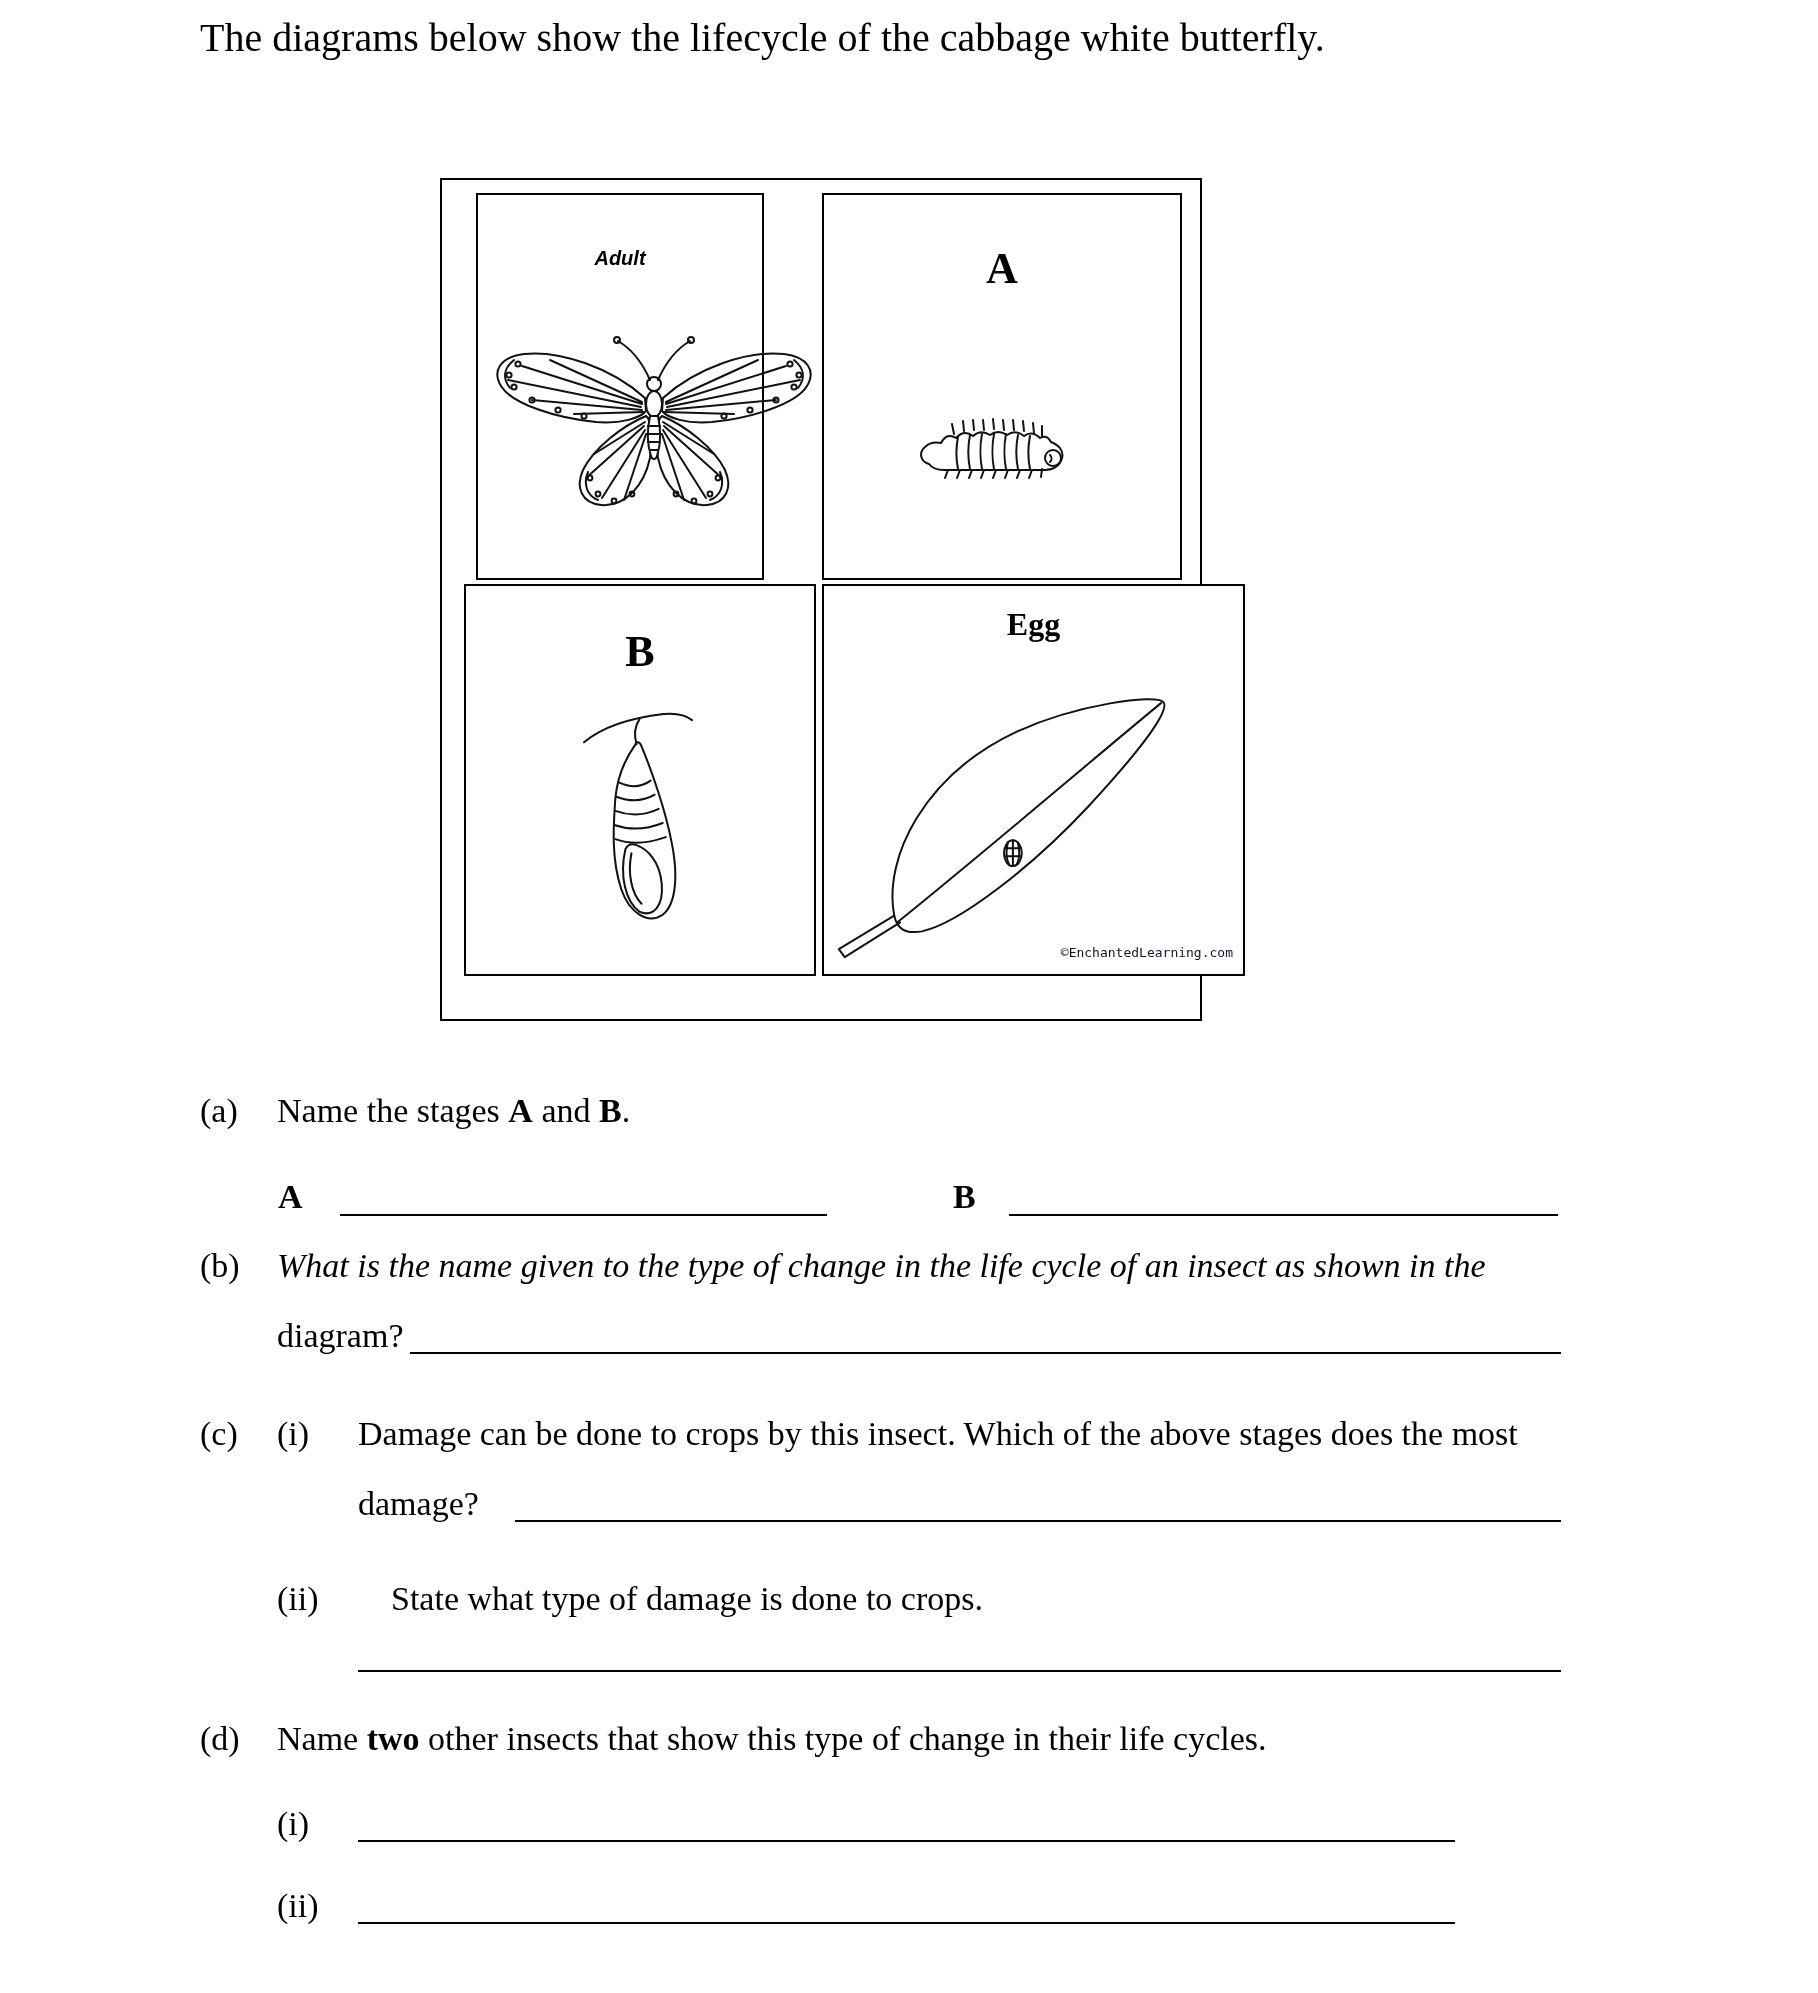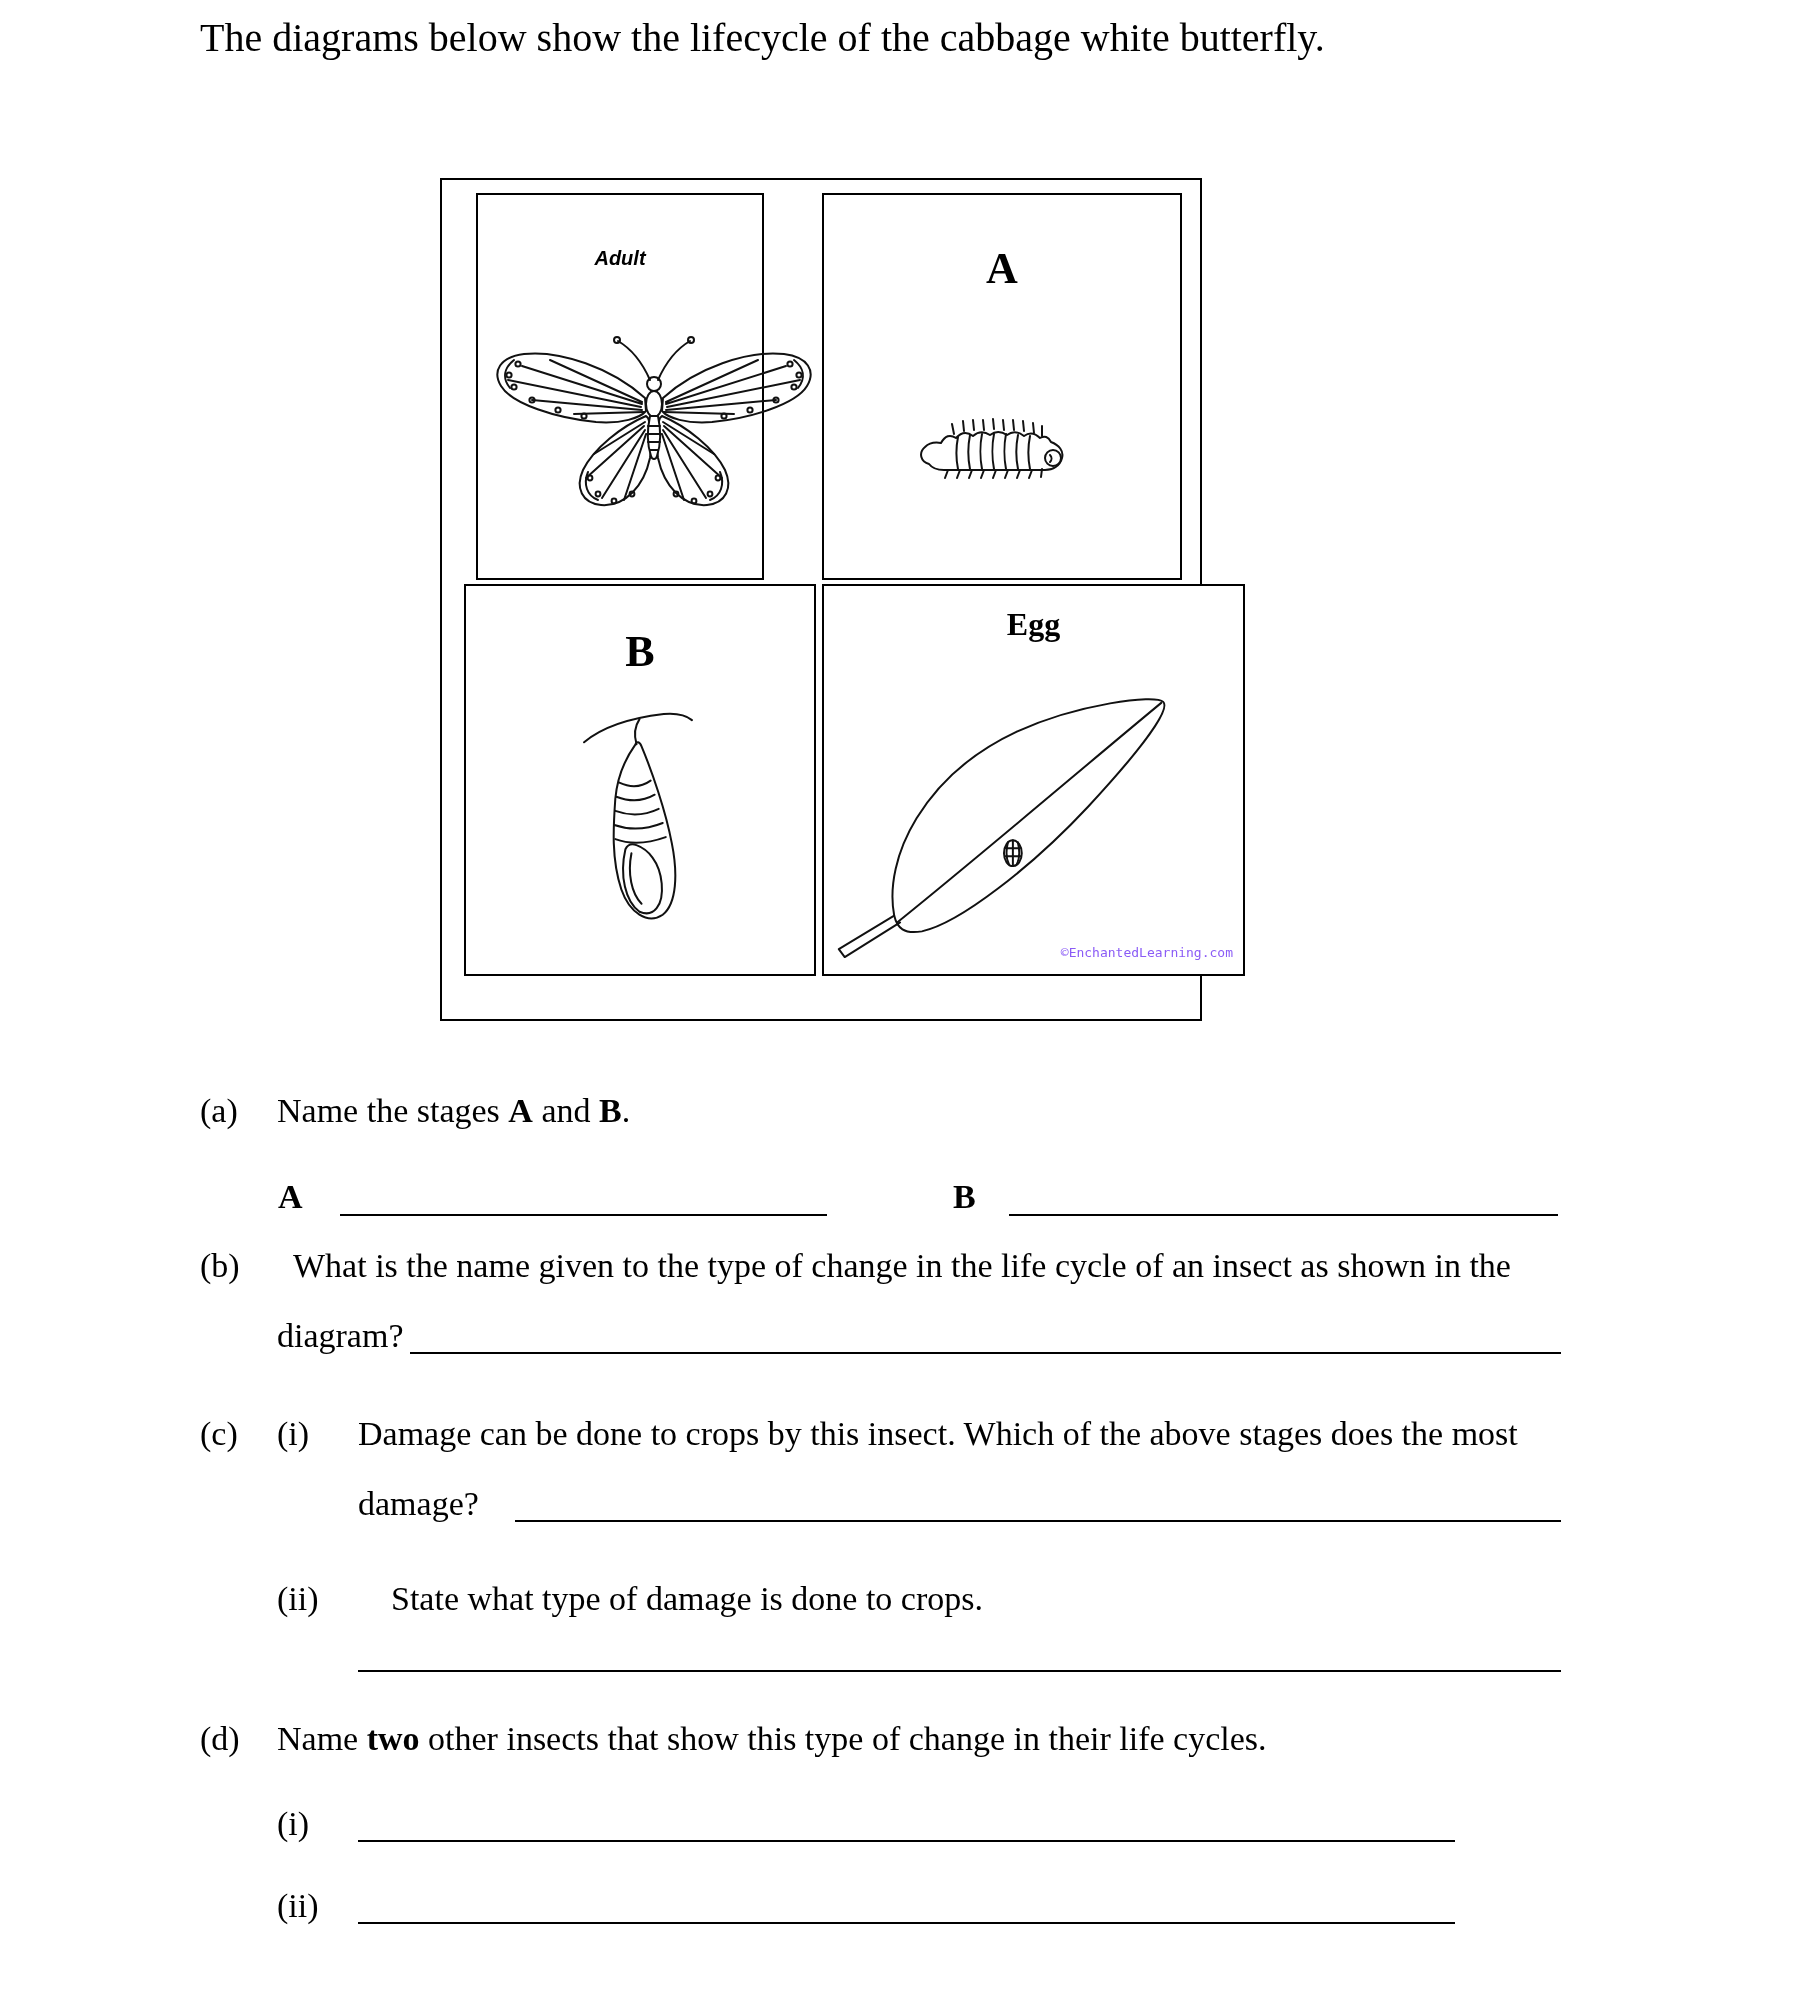--- a/index.html
+++ b/index.html
@@ -11,21 +11,21 @@
   .abs { position:absolute; white-space:nowrap; }
   .q { font-size:34px; line-height:1.25; }
   .intro { font-size:40px; }
   .rule { position:absolute; height:0; border-bottom:2px solid #000; }
   .figure-frame { position:absolute; border:2px solid #000; background:#fff; }
   .panel { position:absolute; border:2px solid #000; background:#fff; }
   .center-label { position:absolute; left:0; right:0; text-align:center; }
   .lab-sans { font-family:"Liberation Sans", sans-serif; font-weight:bold; font-size:20px; }
   .lab-serif-lg { font-weight:bold; font-size:44px; }
   .lab-serif-md { font-weight:bold; font-size:32px; }
-  .credit { position:absolute; right:10px; bottom:14px; font-family:"DejaVu Sans Mono", monospace; font-size:13px; color:#8b5cf6; }
+  .credit { position:absolute; right:10px; bottom:14px; font-family:"DejaVu Sans Mono", monospace; font-size:13px; color:#0f172a; }
   svg.art { position:absolute; }
   svg.art path, svg.art circle, svg.art ellipse, svg.art line {
     stroke:#111; fill:none; stroke-width:2; stroke-linecap:round; stroke-linejoin:round;
   }
   b { font-weight:bold; }
 </style>
 </head>
 <body>
 
 <div class="page">
@@ -122,21 +122,21 @@
   <div class="abs q" style="left:277px; top:1090px;">
     <span>Name the stages </span><b>A</b><span> and </span><b>B</b><span>.</span>
   </div>
 
   <div class="abs q" style="left:278px; top:1176px; font-weight:bold;">A</div>
   <div class="rule" style="left:340px; top:1214px; width:487px;"></div>
   <div class="abs q" style="left:953px; top:1176px; font-weight:bold;">B</div>
   <div class="rule" style="left:1009px; top:1214px; width:549px;"></div>
 
   <div class="abs q" style="left:200px; top:1245px;">(b)</div>
-  <div class="abs q" style="left:293px; top:1245px;">What is the name given to the type of change in the life cycle of an insect as shown in the</div>
+  <div class="abs q" style="left:277px; top:1245px;font-style:italic;">What is the name given to the type of change in the life cycle of an insect as shown in the</div>
   <div class="abs q" style="left:277px; top:1315px;">diagram?</div>
   <div class="rule" style="left:410px; top:1352px; width:1151px;"></div>
 
   <div class="abs q" style="left:200px; top:1413px;">(c)</div>
   <div class="abs q" style="left:277px; top:1413px;">(i)</div>
   <div class="abs q" style="left:358px; top:1413px;">Damage can be done to crops by this insect. Which of the above stages does the most</div>
   <div class="abs q" style="left:358px; top:1483px;">damage?</div>
   <div class="rule" style="left:515px; top:1520px; width:1046px;"></div>
 
   <div class="abs q" style="left:277px; top:1578px;">(ii)</div>

